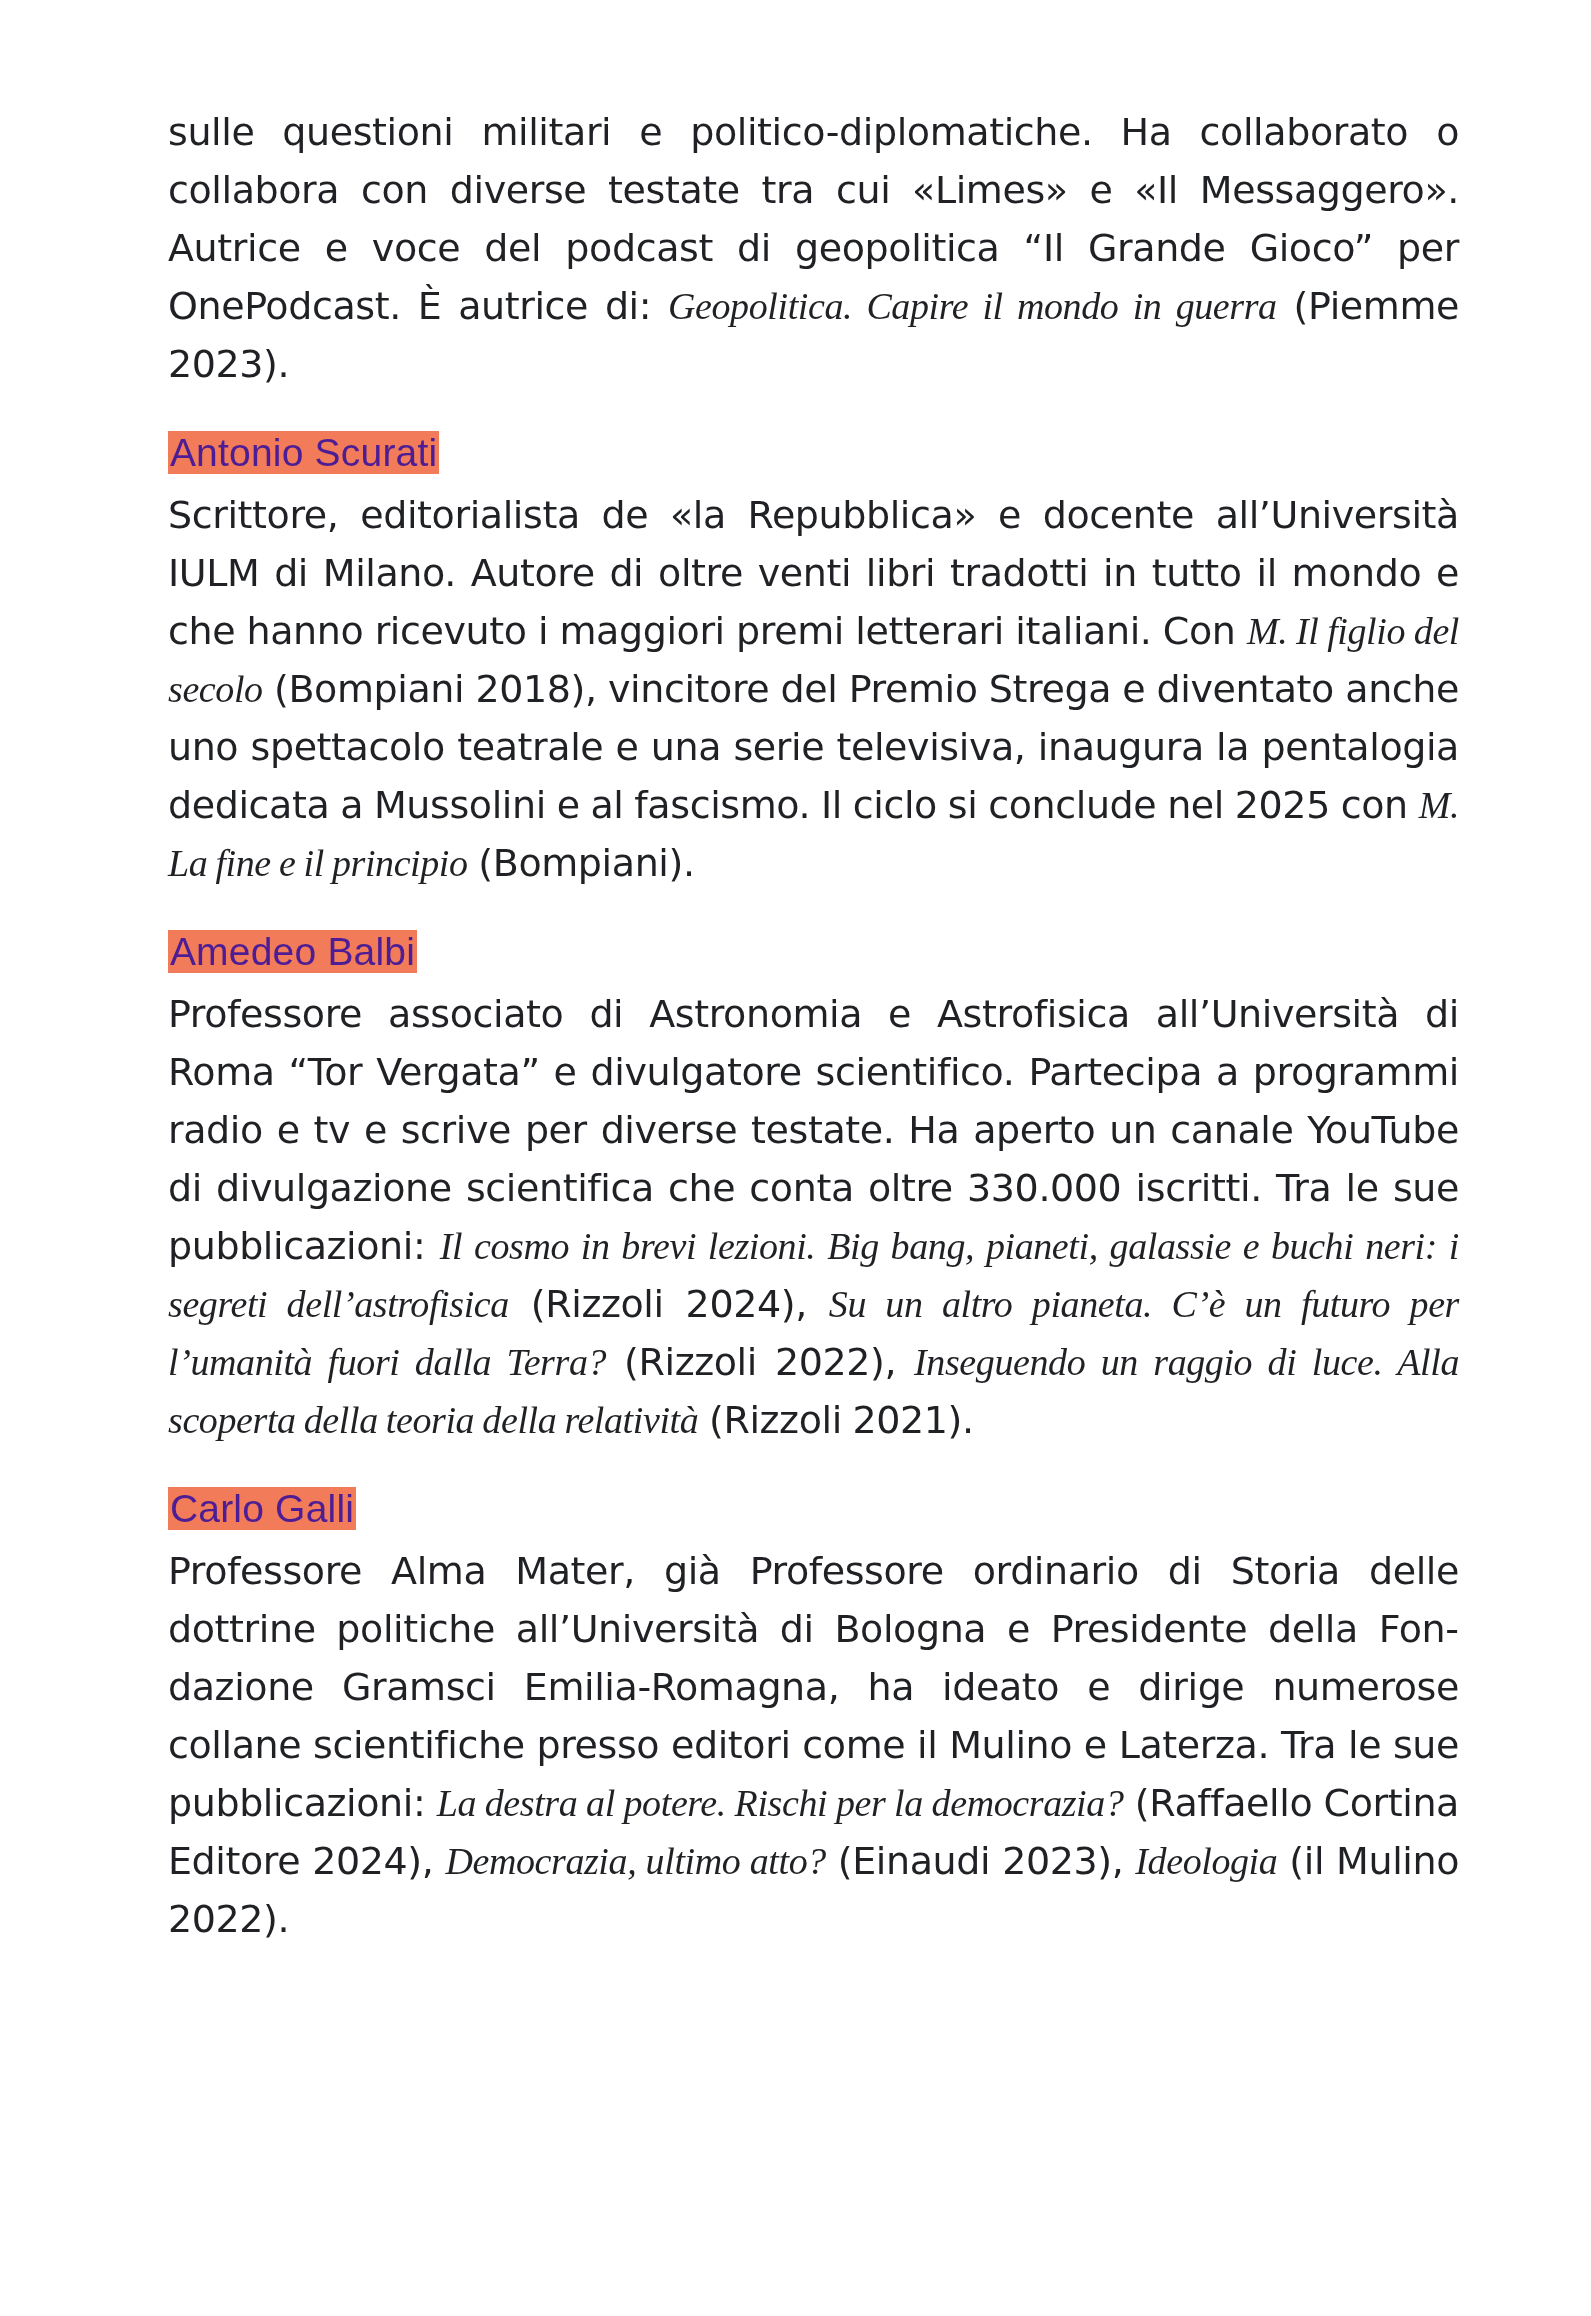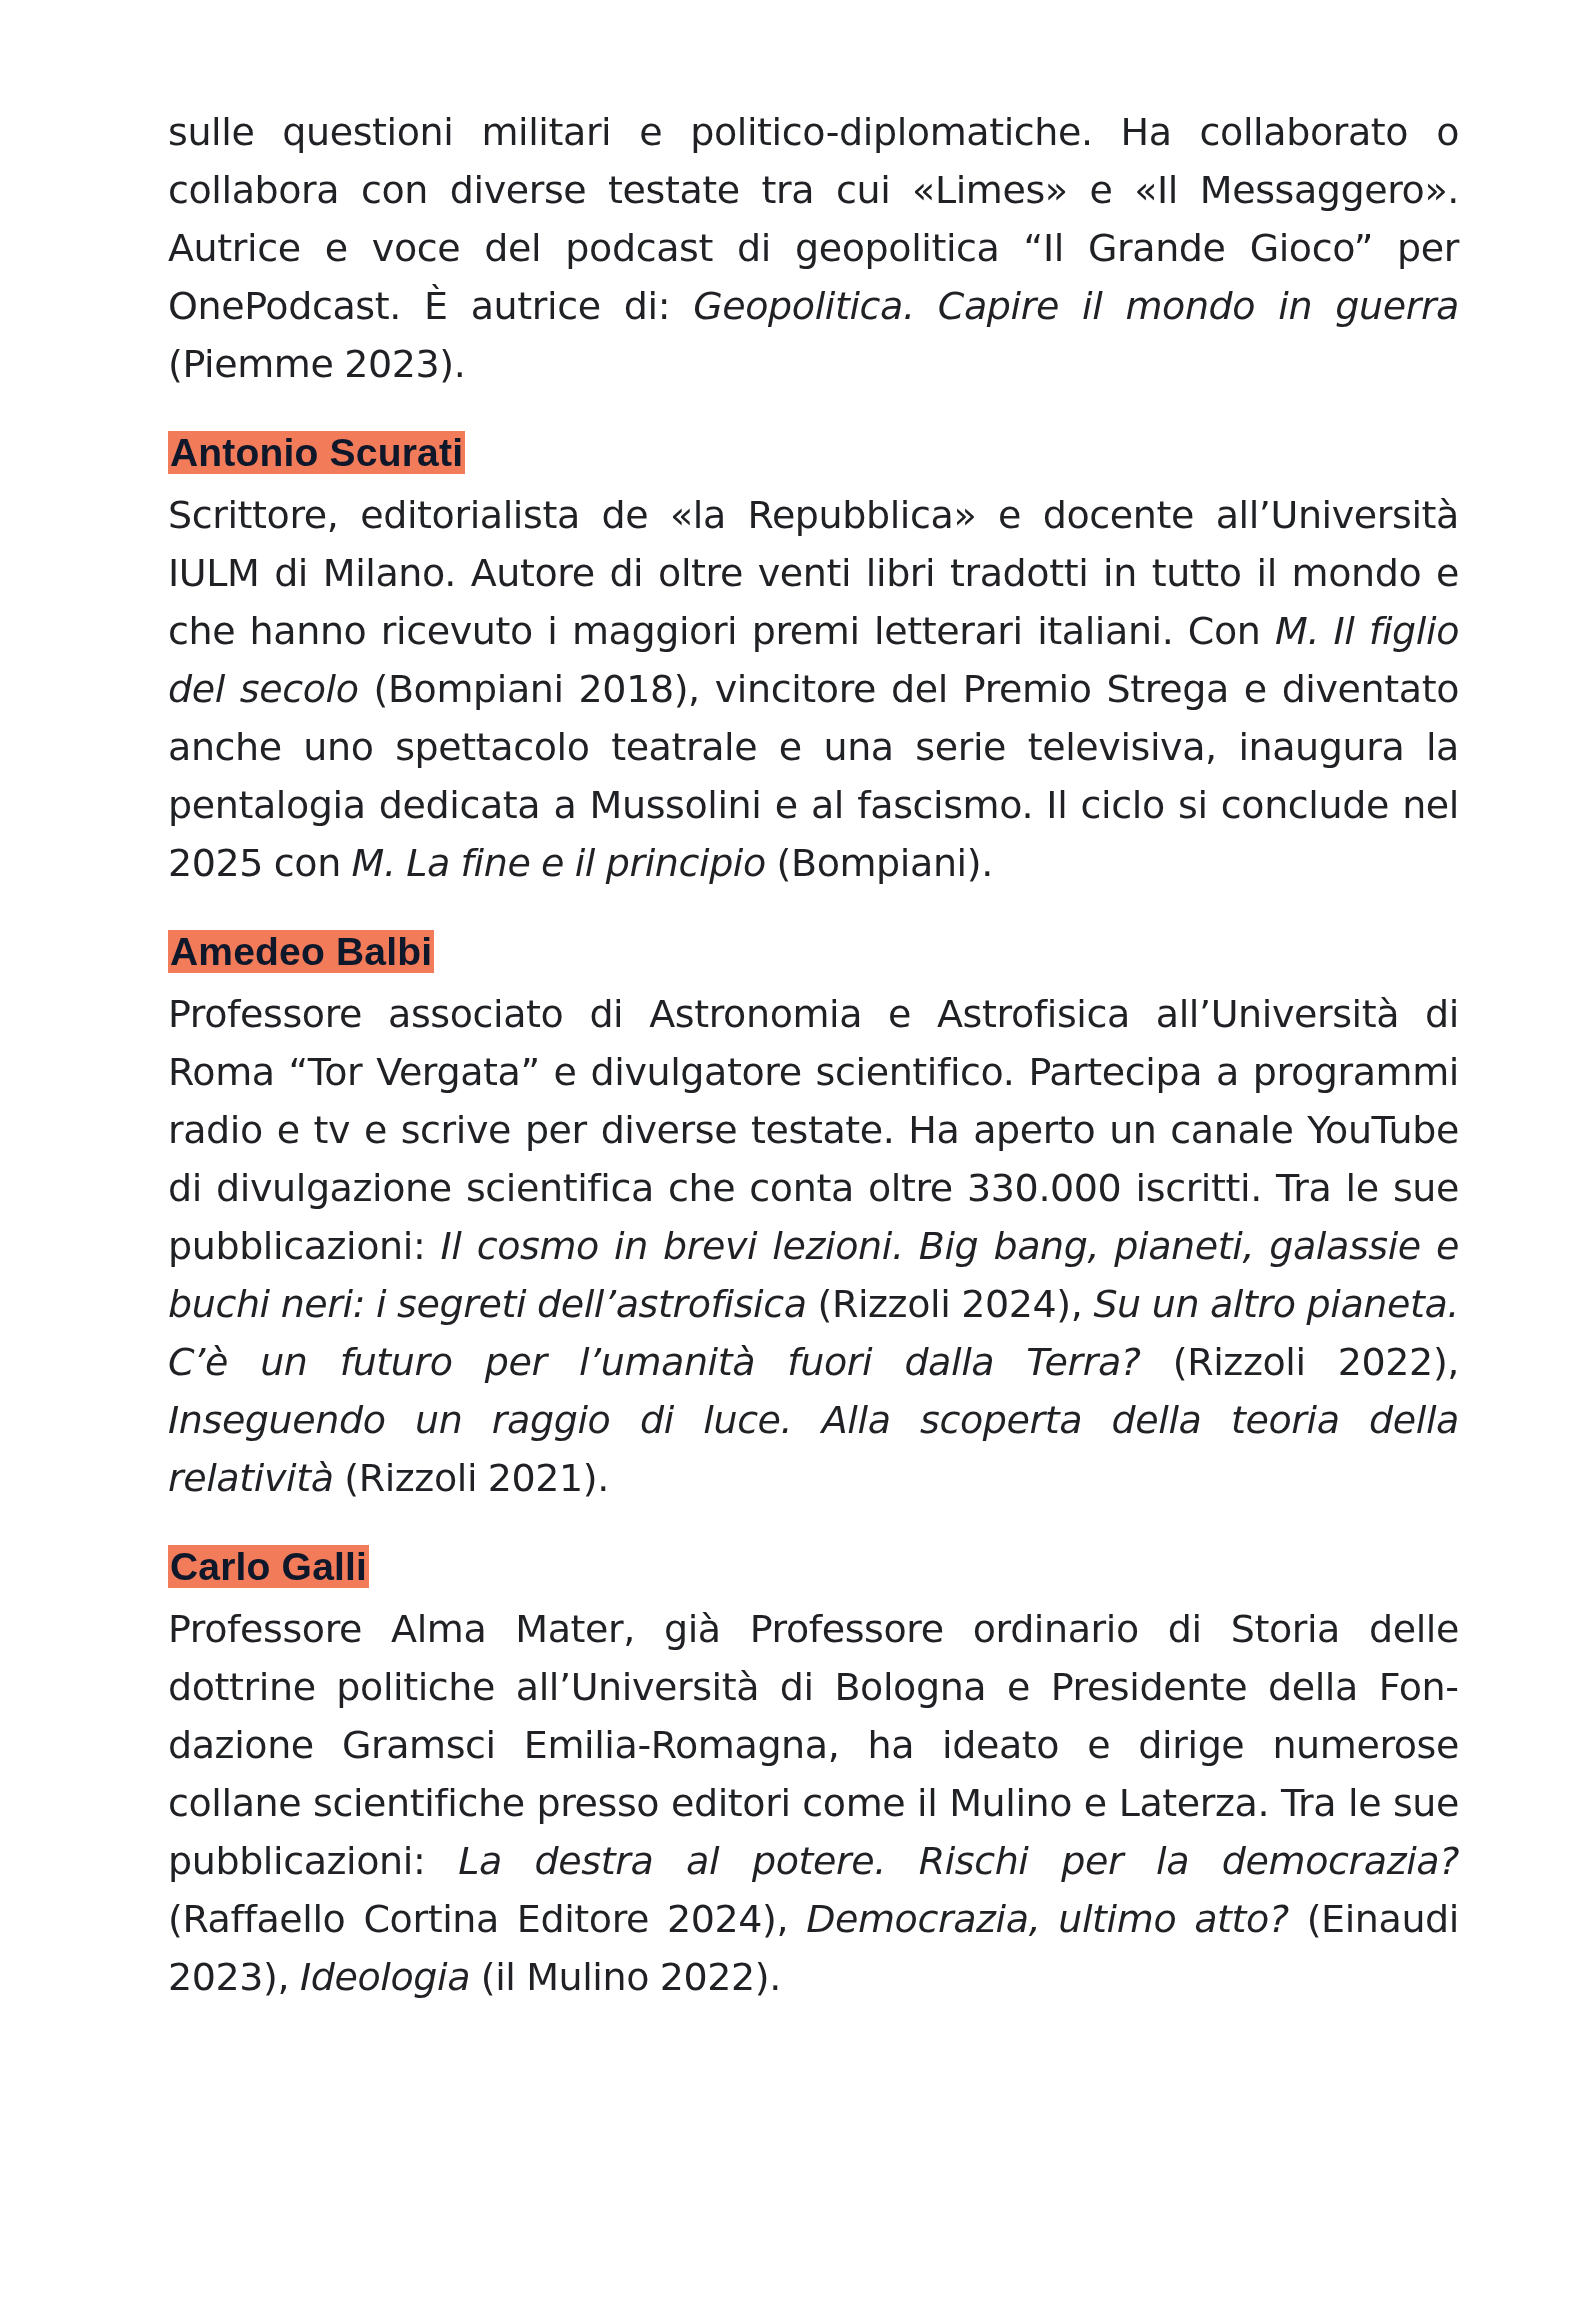--- a/index.html
+++ b/index.html
@@ -24,30 +24,31 @@
     .para {
       font-size: 38px;
       line-height: 58px;
       text-align: justify;
       margin: 0;
       letter-spacing: -0.4px;
       word-spacing: -1px;
     }
     .para i {
       font-style: italic;
+      font-family: Liberation Serif, serif;
     }
     .section {
       margin-top: 39px;
     }
     .heading {
       display: inline-block;
       background: #f27b59;
-      color: #0f172a;
+      color: #4c1d95;
       font-family: "Liberation Sans", sans-serif;
-      font-weight: bold;
+      font-weight: normal;
       font-size: 39px;
       line-height: 43px;
       padding: 0 1.9px 0 1.9px;
       margin: 0 0 11.6px 0;
       letter-spacing: 0.2px;
     }
     .heading-wrap {
       height: 54px;
       display: flex;
       align-items: flex-end;

